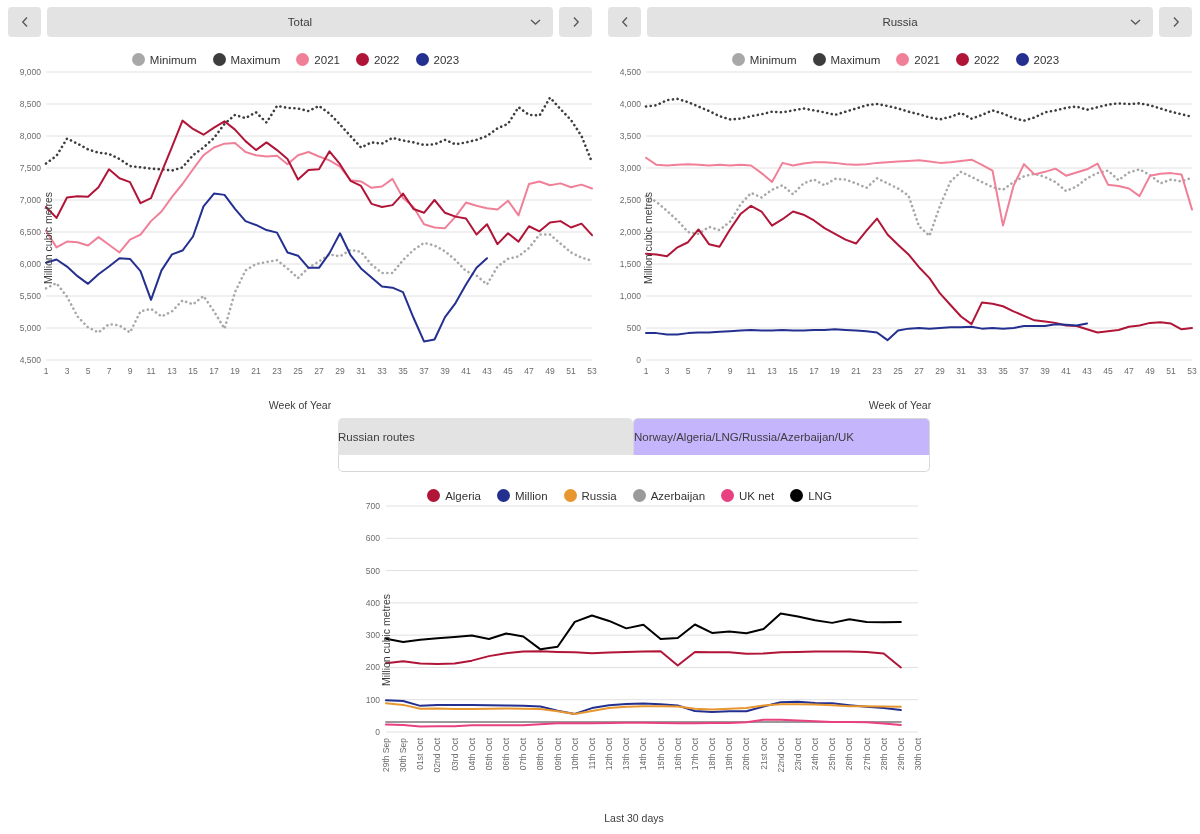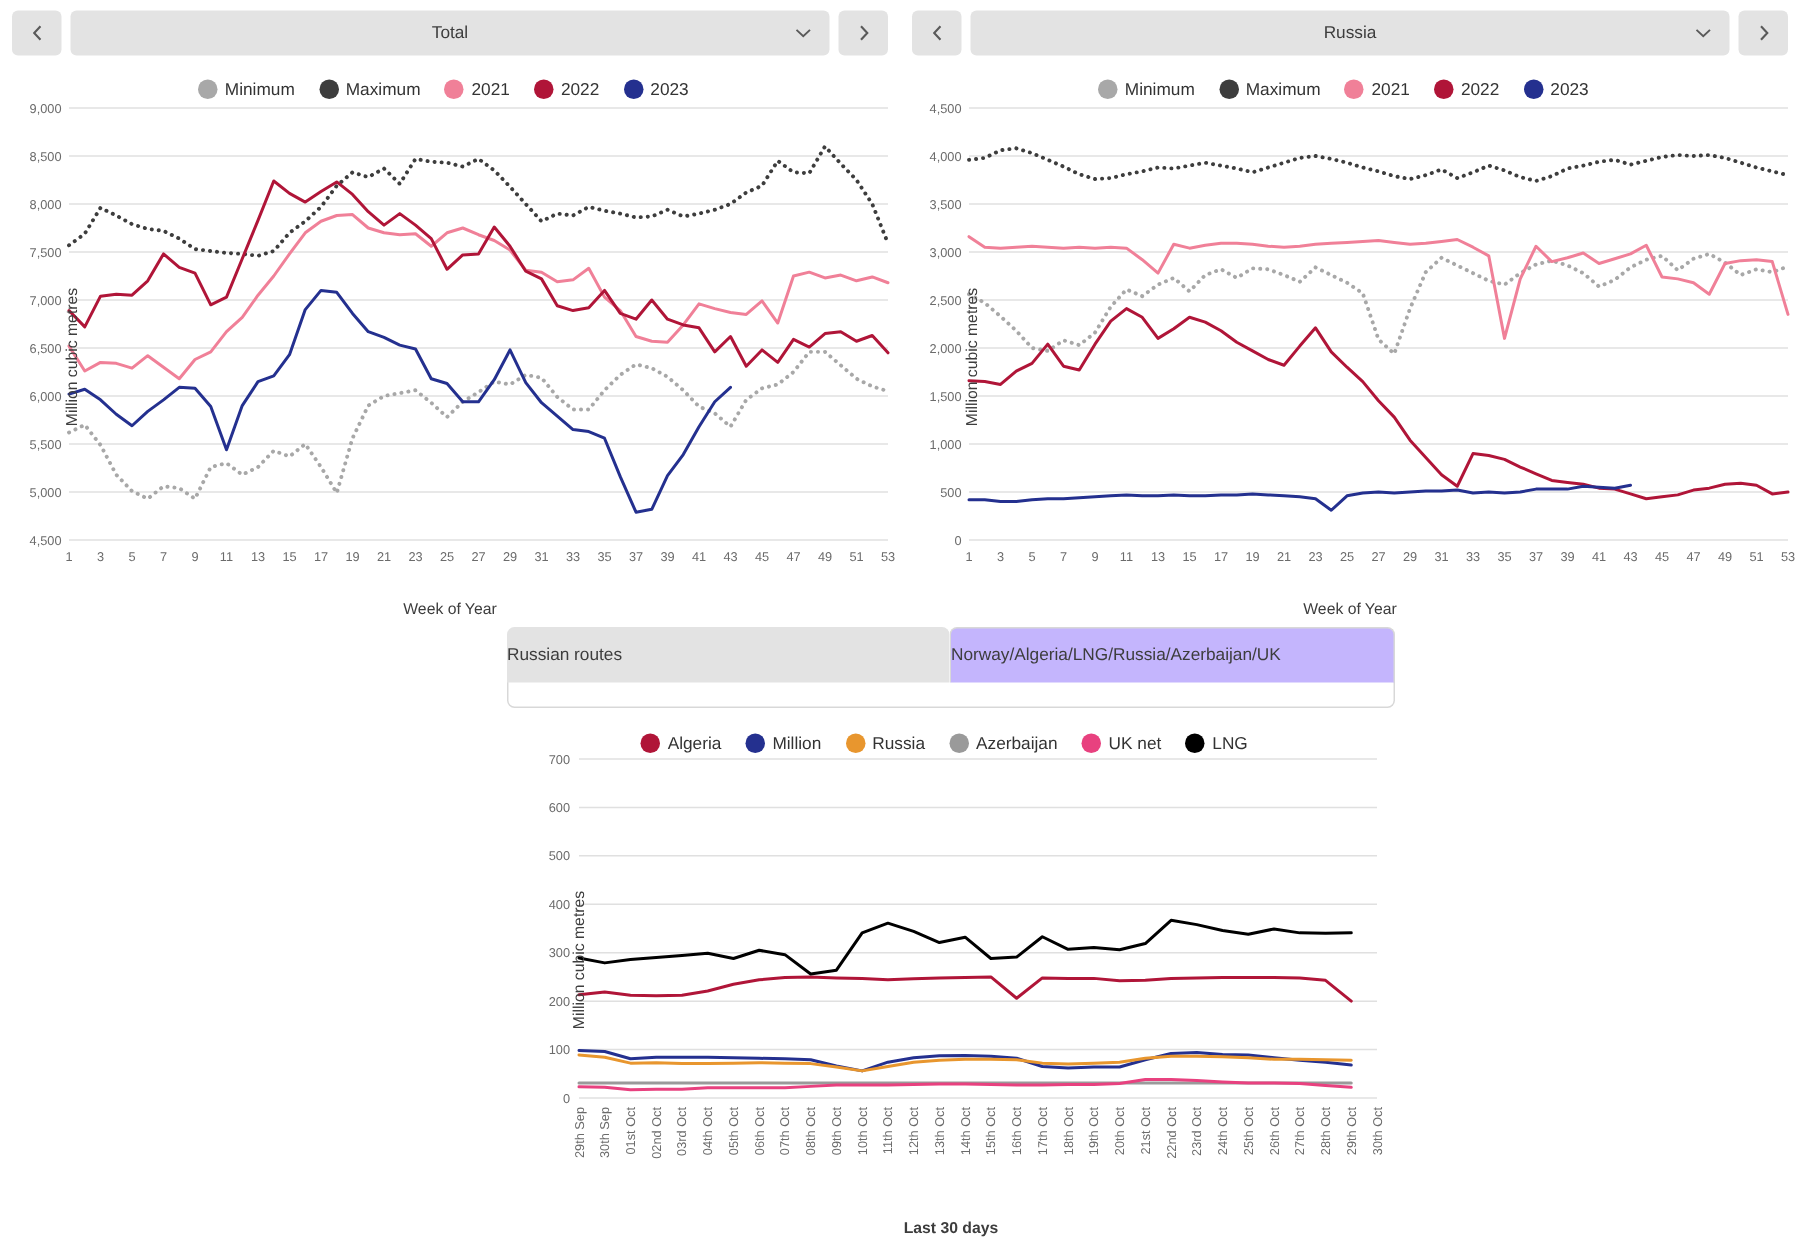--- a/index.html
+++ b/index.html
@@ -416,17 +416,17 @@
           <text x="0" y="0" class="tick" text-anchor="end" transform="translate(548.6774193548387,238) rotate(-90)">28th Oct</text>
           <text x="0" y="0" class="tick" text-anchor="end" transform="translate(565.8387096774194,238) rotate(-90)">29th Oct</text>
           <text x="0" y="0" class="tick" text-anchor="end" transform="translate(583,238) rotate(-90)">30th Oct</text>
           <polyline points="48,163.23142857142858 65.16129032258064,161.2942857142857 82.32258064516128,163.5542857142857 99.48387096774194,163.87714285714287 116.64516129032258,163.5542857142857 133.80645161290323,160.64857142857142 150.96774193548387,156.12857142857143 168.1290322580645,153.22285714285715 185.29032258064515,151.60857142857145 202.45161290322582,151.28571428571428 219.61290322580643,151.93142857142857 236.7741935483871,152.25428571428571 253.93548387096774,153.22285714285715 271.0967741935484,152.57714285714286 288.258064516129,151.93142857142857 305.4193548387097,151.60857142857145 322.5806451612903,151.28571428571428 339.7419354838709,165.49142857142857 356.90322580645164,151.93142857142857 374.06451612903226,152.25428571428571 391.22580645161287,152.25428571428571 408.38709677419354,153.86857142857144 425.5483870967742,153.54571428571427 442.7096774193548,152.25428571428571 459.8709677419355,151.93142857142857 477.0322580645161,151.60857142857145 494.19354838709677,151.60857142857145 511.35483870967744,151.60857142857145 528.516129032258,151.93142857142857 545.6774193548387,153.54571428571427 562.8387096774194,167.42857142857144" fill="none" stroke="#b01538" stroke-width="2" stroke-linejoin="round" stroke-linecap="round"></polyline>
           <polyline points="48,200.35999999999999 65.16129032258064,201.00571428571428 82.32258064516128,205.84857142857143 99.48387096774194,204.88 116.64516129032258,204.88 133.80645161290323,204.88 150.96774193548387,205.20285714285714 168.1290322580645,205.5257142857143 185.29032258064515,205.84857142857143 202.45161290322582,206.49428571428572 219.61290322580643,210.69142857142856 236.7741935483871,213.92 253.93548387096774,208.10857142857142 271.0967741935484,205.20285714285714 288.258064516129,203.91142857142856 305.4193548387097,203.5885714285714 322.5806451612903,204.2342857142857 339.7419354838709,205.5257142857143 356.90322580645164,211.0142857142857 374.06451612903226,211.98285714285714 391.22580645161287,211.33714285714285 408.38709677419354,211.33714285714285 425.5483870967742,206.49428571428572 442.7096774193548,202.29714285714286 459.8709677419355,201.65142857142857 477.0322580645161,202.94285714285715 494.19354838709677,203.2657142857143 511.35483870967744,205.20285714285714 528.516129032258,206.81714285714287 545.6774193548387,208.10857142857142 562.8387096774194,210.0457142857143" fill="none" stroke="#24308f" stroke-width="2" stroke-linejoin="round" stroke-linecap="round"></polyline>
           <polyline points="48,203.2657142857143 65.16129032258064,204.88 82.32258064516128,208.75428571428571 99.48387096774194,208.43142857142857 116.64516129032258,209.07714285714286 133.80645161290323,209.07714285714286 150.96774193548387,208.75428571428571 168.1290322580645,208.43142857142857 185.29032258064515,208.75428571428571 202.45161290322582,209.07714285714286 219.61290322580643,211.33714285714285 236.7741935483871,213.92 253.93548387096774,211.0142857142857 271.0967741935484,208.10857142857142 288.258064516129,206.81714285714287 305.4193548387097,206.17142857142858 322.5806451612903,206.17142857142858 339.7419354838709,206.49428571428572 356.90322580645164,208.75428571428571 374.06451612903226,209.4 391.22580645161287,208.75428571428571 408.38709677419354,208.10857142857142 425.5483870967742,205.5257142857143 442.7096774193548,204.2342857142857 459.8709677419355,204.2342857142857 477.0322580645161,204.55714285714285 494.19354838709677,205.20285714285714 511.35483870967744,206.17142857142858 528.516129032258,206.17142857142858 545.6774193548387,206.49428571428572 562.8387096774194,206.81714285714287" fill="none" stroke="#e8962e" stroke-width="2" stroke-linejoin="round" stroke-linecap="round"></polyline>
           <polyline points="48,221.99142857142857 65.16129032258064,221.99142857142857 82.32258064516128,221.99142857142857 99.48387096774194,221.99142857142857 116.64516129032258,221.99142857142857 133.80645161290323,221.99142857142857 150.96774193548387,221.99142857142857 168.1290322580645,221.99142857142857 185.29032258064515,221.99142857142857 202.45161290322582,221.99142857142857 219.61290322580643,221.99142857142857 236.7741935483871,221.99142857142857 253.93548387096774,221.99142857142857 271.0967741935484,221.99142857142857 288.258064516129,221.99142857142857 305.4193548387097,221.99142857142857 322.5806451612903,221.99142857142857 339.7419354838709,221.99142857142857 356.90322580645164,221.99142857142857 374.06451612903226,221.99142857142857 391.22580645161287,221.99142857142857 408.38709677419354,221.99142857142857 425.5483870967742,221.99142857142857 442.7096774193548,221.99142857142857 459.8709677419355,221.99142857142857 477.0322580645161,221.99142857142857 494.19354838709677,221.99142857142857 511.35483870967744,221.99142857142857 528.516129032258,221.99142857142857 545.6774193548387,221.99142857142857 562.8387096774194,221.99142857142857" fill="none" stroke="#9a9a9a" stroke-width="2" stroke-linejoin="round" stroke-linecap="round"></polyline>
           <polyline points="48,224.5742857142857 65.16129032258064,224.89714285714285 82.32258064516128,226.51142857142858 99.48387096774194,226.18857142857144 116.64516129032258,226.18857142857144 133.80645161290323,225.22 150.96774193548387,225.22 168.1290322580645,225.22 185.29032258064515,225.22 202.45161290322582,224.25142857142856 219.61290322580643,223.28285714285715 236.7741935483871,223.28285714285715 253.93548387096774,223.28285714285715 271.0967741935484,222.96 288.258064516129,222.63714285714286 305.4193548387097,222.63714285714286 322.5806451612903,222.96 339.7419354838709,223.28285714285715 356.90322580645164,223.28285714285715 374.06451612903226,222.96 391.22580645161287,222.96 408.38709677419354,222.31428571428572 425.5483870967742,219.73142857142858 442.7096774193548,219.73142857142858 459.8709677419355,220.37714285714287 477.0322580645161,221.34571428571428 494.19354838709677,221.99142857142857 511.35483870967744,221.99142857142857 528.516129032258,222.31428571428572 545.6774193548387,223.60571428571427 562.8387096774194,224.89714285714285" fill="none" stroke="#e8417f" stroke-width="2" stroke-linejoin="round" stroke-linecap="round"></polyline>
           <polyline points="48,138.6942857142857 65.16129032258064,141.92285714285714 82.32258064516128,139.66285714285715 99.48387096774194,138.37142857142857 116.64516129032258,137.07999999999998 133.80645161290323,135.46571428571428 150.96774193548387,139.01714285714286 168.1290322580645,133.5285714285714 185.29032258064515,136.4342857142857 202.45161290322582,149.34857142857143 219.61290322580643,146.7657142857143 236.7741935483871,121.90571428571428 253.93548387096774,115.44857142857144 271.0967741935484,120.93714285714286 288.258064516129,128.36285714285714 305.4193548387097,124.81142857142856 322.5806451612903,139.01714285714286 339.7419354838709,138.04857142857145 356.90322580645164,124.48857142857143 374.06451612903226,132.88285714285715 391.22580645161287,131.59142857142857 408.38709677419354,133.2057142857143 425.5483870967742,129.00857142857143 442.7096774193548,113.51142857142858 459.8709677419355,116.41714285714285 477.0322580645161,120.29142857142857 494.19354838709677,122.8742857142857 511.35483870967744,119.32285714285715 528.516129032258,121.90571428571428 545.6774193548387,122.22857142857143 562.8387096774194,121.90571428571428" fill="none" stroke="#000000" stroke-width="2" stroke-linejoin="round" stroke-linecap="round"></polyline>
         </svg>
-      <div class="xlabel-h" style="margin-top:-2px;font-weight:bold;">Last 30 days</div>
+      <div class="xlabel-h" style="margin-top:-2px;">Last 30 days</div>
     </div>
   </div>
 
 </div>
 
 </body></html>

